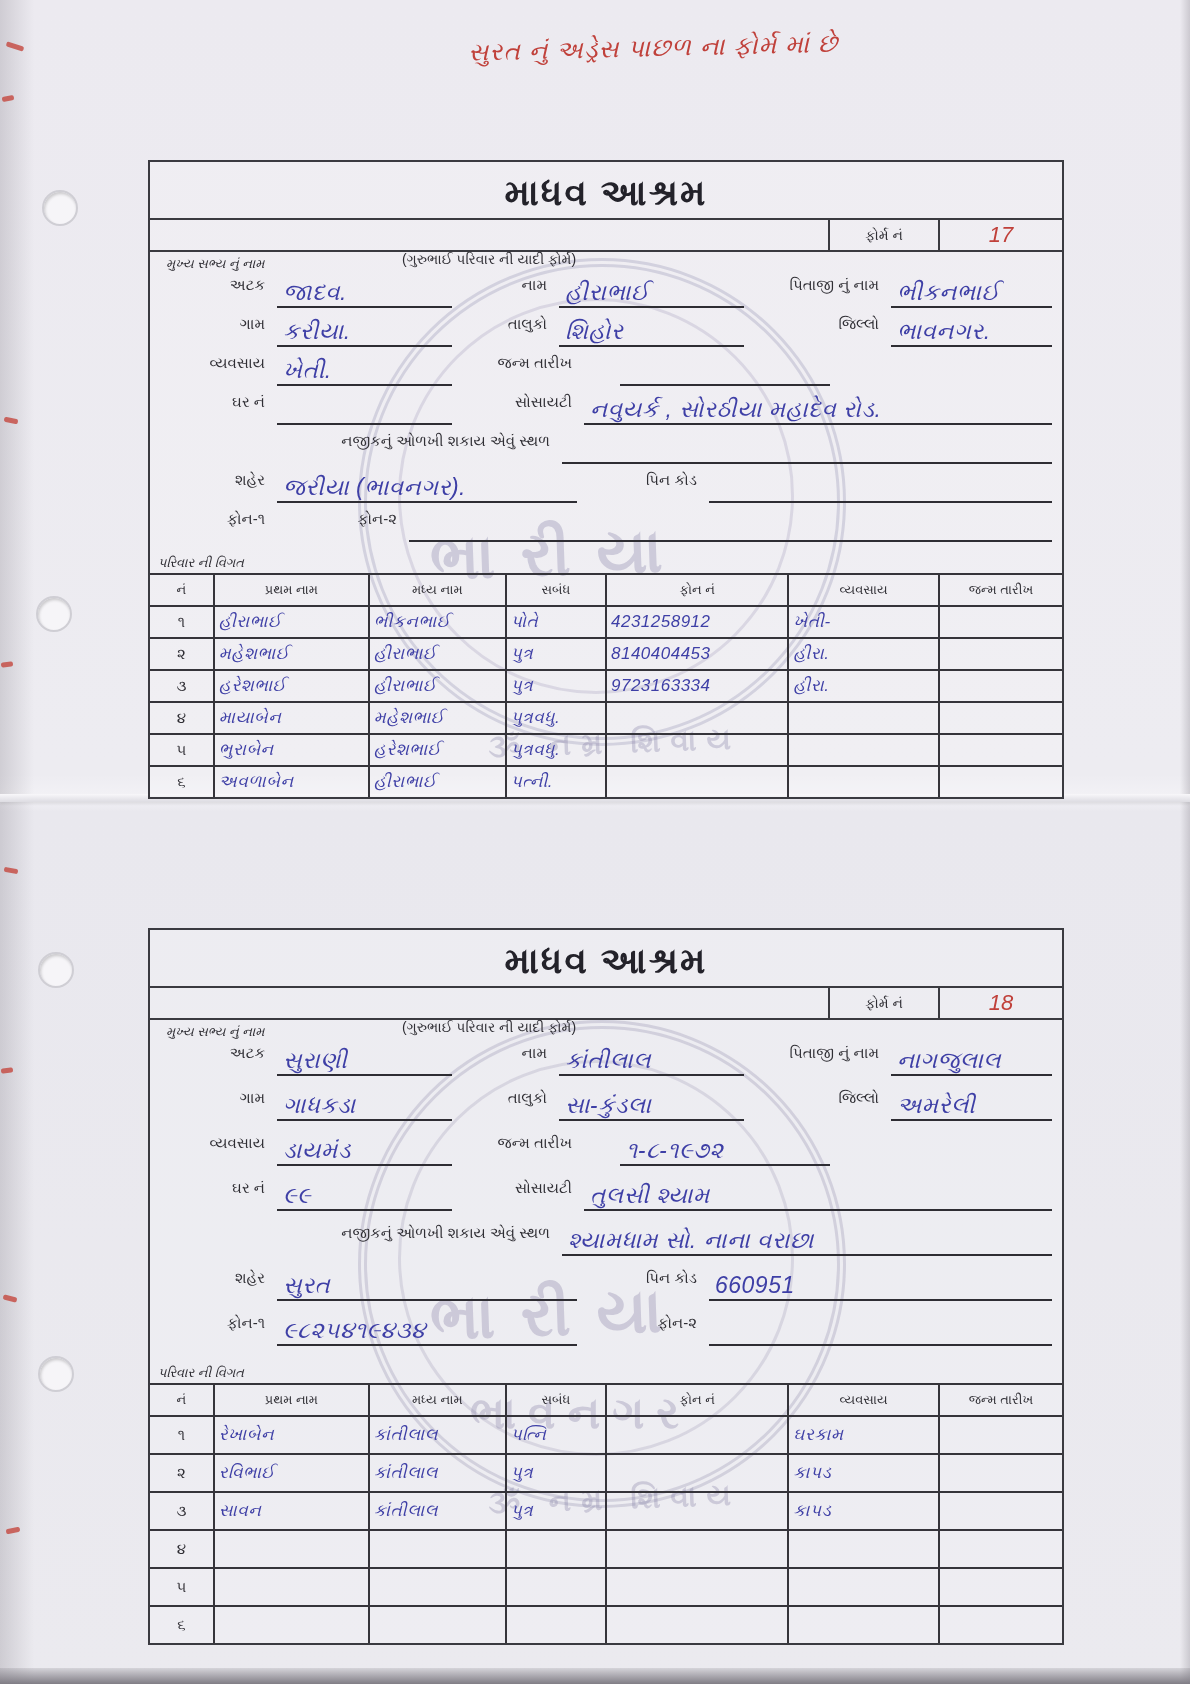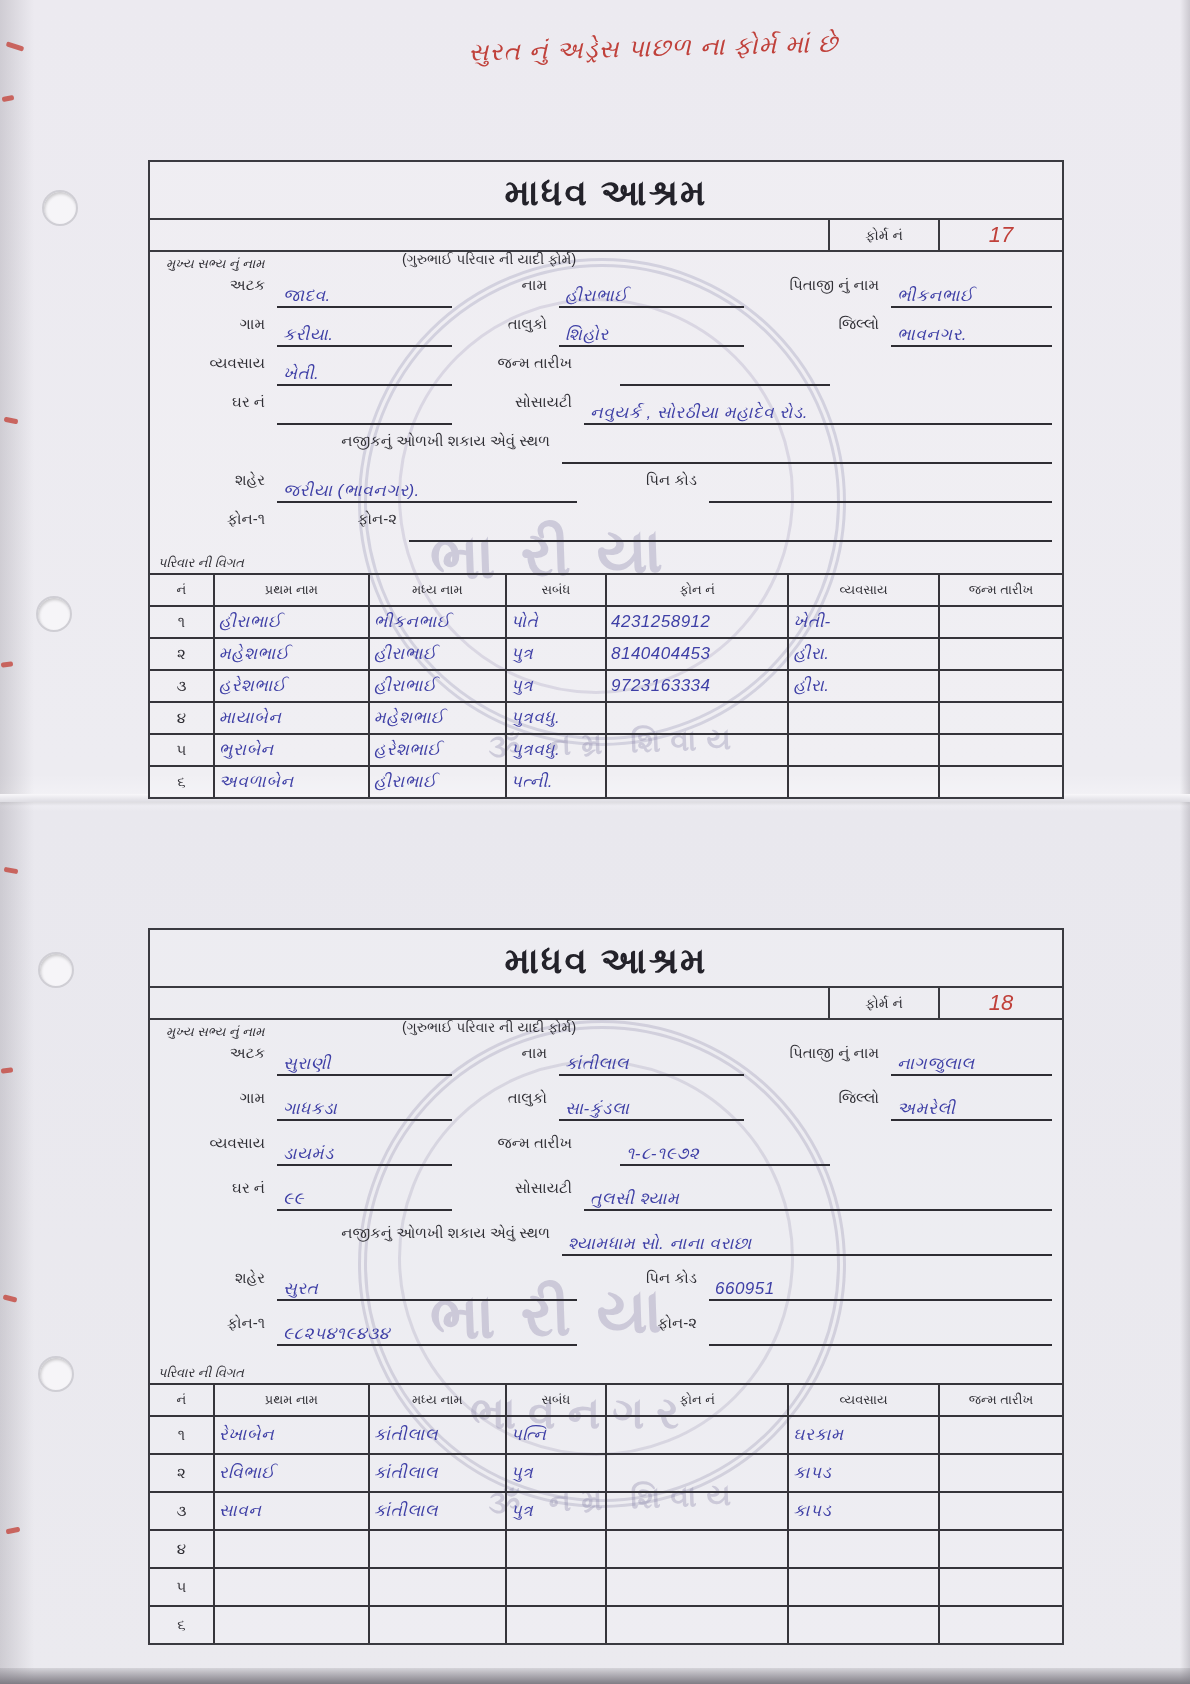--- a/index.html
+++ b/index.html
@@ -39,21 +39,21 @@
   .subtitle-cell{flex:1;text-align:center;margin-top:48px;}
   .formno-label{width:108px;border-left:2px solid #3a3a40;height:100%;display:flex;align-items:center;justify-content:center;font-size:14px;}
   .formno-value{width:122px;border-left:2px solid #3a3a40;height:100%;display:flex;align-items:center;justify-content:center;font-size:22px;}
   .section-label{font-size:13px;font-style:italic;padding:4px 0 0 16px;height:20px;}
 
   .frow{display:flex;align-items:flex-start;padding:0 10px;}
   .form1 .frow{height:39px;}
   .form2 .frow{height:45px;}
   .flabel{font-size:15px;text-align:right;padding-right:12px;padding-bottom:2px;flex-shrink:0;}
   .fline{border-bottom:2px solid #2e2d33;position:relative;height:30px;flex-shrink:0;}
-  .fline .hw{position:absolute;left:6px;bottom:0px;font-size:17px;}
+  .fline .hw{position:absolute;left:6px;bottom:0px;font-size:23px;}
   .grow{flex:1;}
   .w105{width:105px;} .w175{width:175px;} .w95{width:95px;} .w185{width:185px;}
   .w135{width:135px;} .w120{width:120px;} .w210{width:210px;margin-left:36px;} .w300{width:300px;}
   .w390{width:390px;}
 
   .family-label{font-size:13px;font-style:italic;padding:6px 0 2px 8px;}
   table{width:100%;border-collapse:collapse;table-layout:fixed;}
   th,td{border:2px solid #35343a;overflow:visible;}
   th{font-size:13px;font-weight:normal;height:28px;color:#2f2e34;}
   .form1 td{height:30px;} .form2 td{height:36px;}

